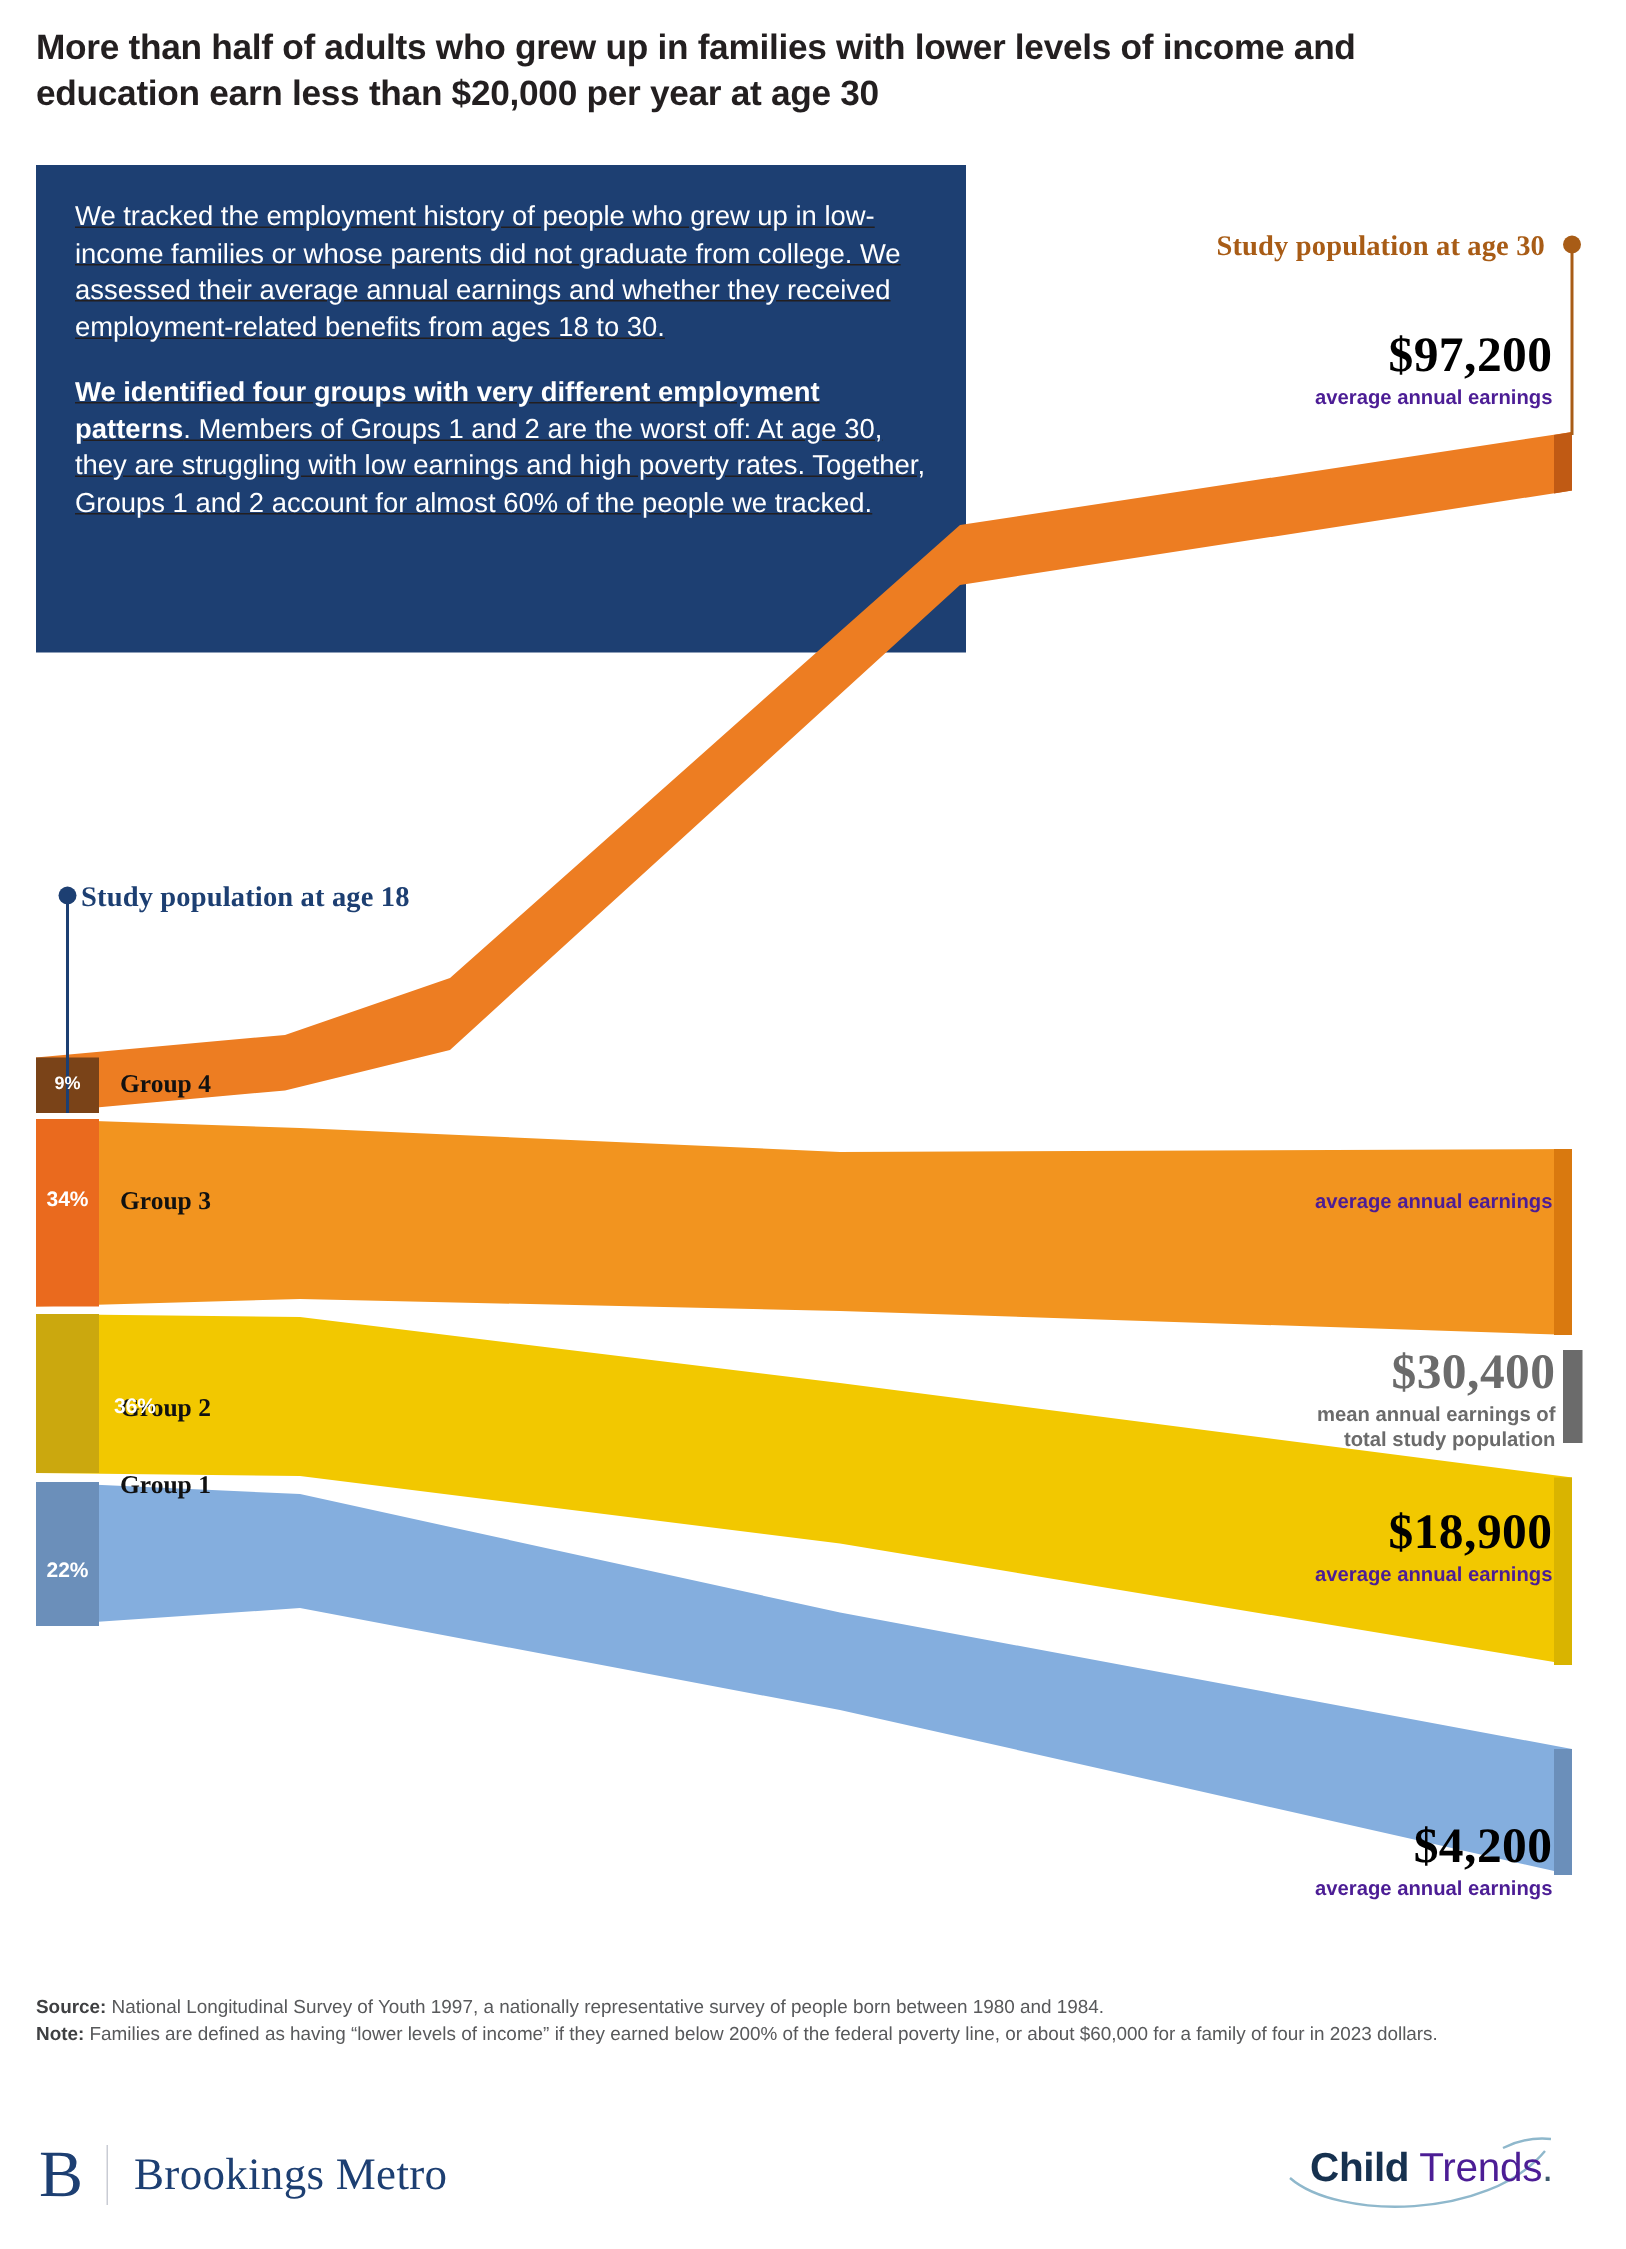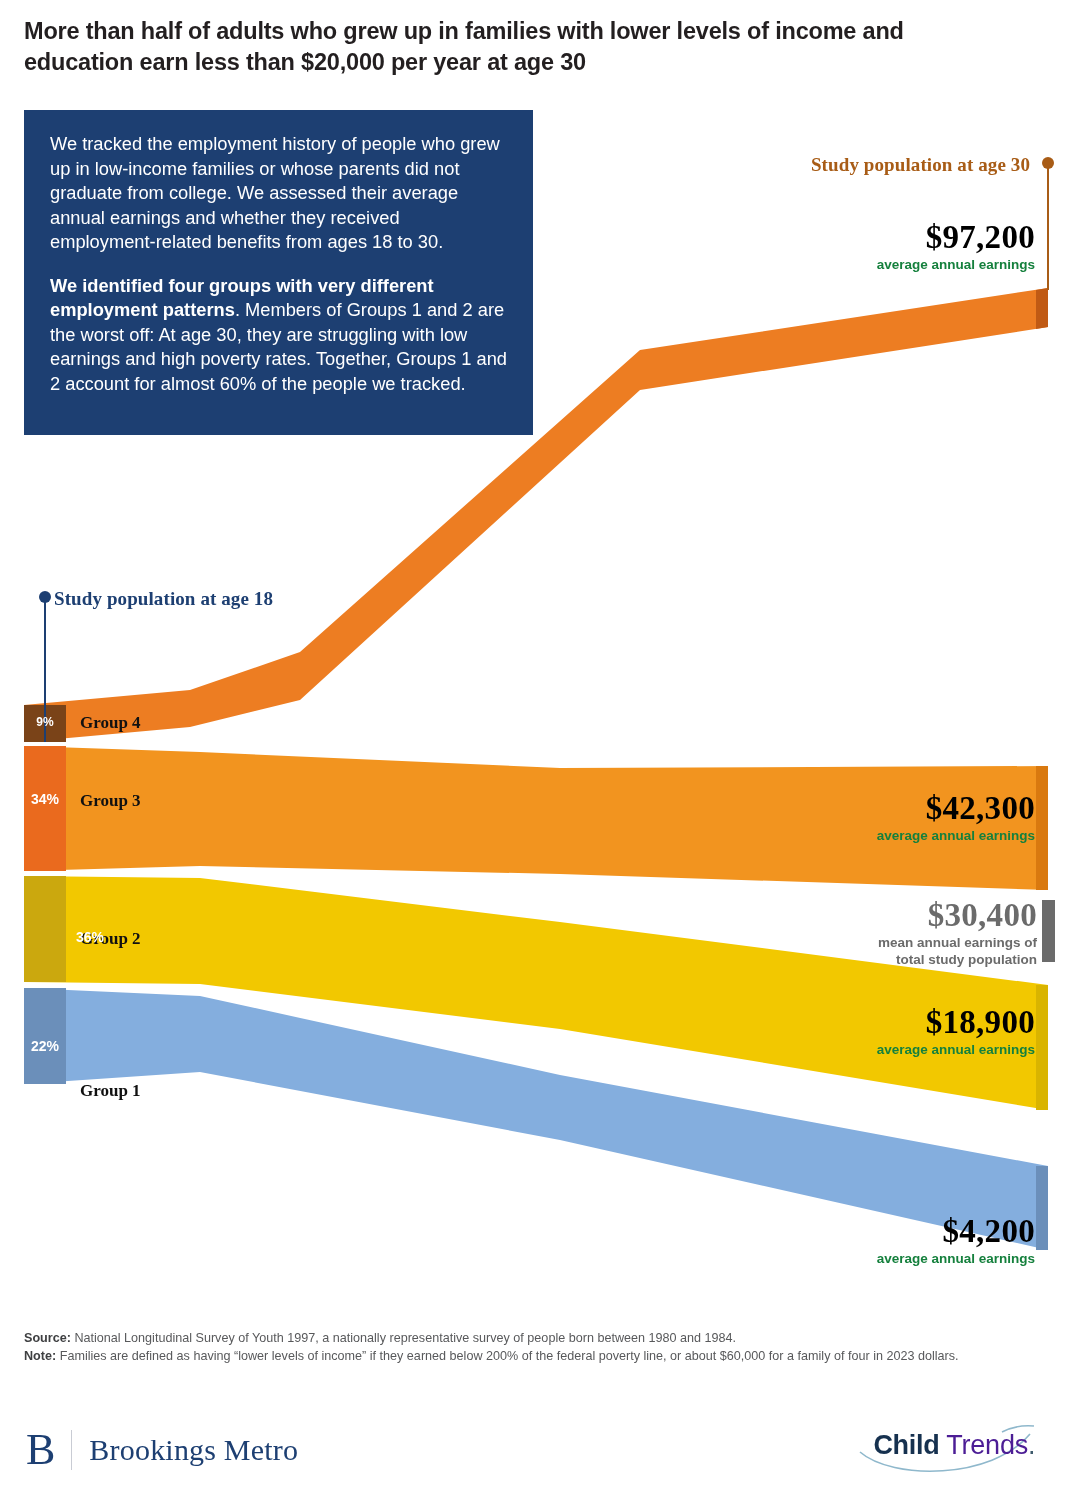--- a/index.html
+++ b/index.html
@@ -28,25 +28,26 @@
     line-height: 1.33;
     letter-spacing: -0.2px;
     color: #231f20;
   }
 
   
   #callout {
     position: absolute;
     left: 24px;
     top: 110px;
-    width: 509px;
+    width: 620px;
     height: 325px;
     background: #1d3f72;
     box-sizing: border-box;
     padding: 22px 26px 0 26px;
+    text-decoration: underline;
   }
   #callout p {
     margin: 0;
     color: #ffffff;
     font-size: 18.3px;
     line-height: 1.34;
     font-family: "Liberation Sans", sans-serif;
   }
   #callout p.second { margin-top: 19px; }
   #callout .bold { font-weight: bold; }
@@ -72,21 +73,21 @@
     line-height: 1.05;
     color: #000000;
     display: block;
     letter-spacing: 0.3px;
   }
   .anno .sub {
     font-family: "Liberation Sans", sans-serif;
     font-weight: bold;
     font-size: 13.5px;
     line-height: 1.25;
-    color: #15803d;
+    color: #4c1d95;
     display: block;
     margin-top: 2px;
   }
   .anno.gray .amount { color: #6b6b6b; }
   .anno.gray .sub { color: #6b6b6b; }
 
   #anno-97200 { left: 700px; top: 220px; width: 335px; }
   #anno-42300 { left: 700px; top: 791px; width: 335px; }
   #anno-30400 { left: 700px; top: 898px; width: 337px; }
   #anno-18900 { left: 700px; top: 1005px; width: 335px; }
@@ -118,21 +119,21 @@
     position: absolute;
     font-family: "Liberation Serif", serif;
     font-weight: bold;
     font-size: 17px;
     color: #111111;
     left: 80px;
   }
   #glabel-4 { top: 713px; }
   #glabel-3 { top: 791px; }
   #glabel-2 { top: 929px; }
-  #glabel-1 { top: 1081px; }
+  #glabel-1 { top: 980px; }
 
   
   .pct-label {
     position: absolute;
     font-family: "Liberation Sans", sans-serif;
     font-weight: bold;
     color: #ffffff;
     text-align: center;
     width: 42px;
     left: 24px;
@@ -297,21 +298,20 @@
 <div id="pct-3" class="pct-label">34%</div>
 <div id="pct-2" class="pct-label">36%</div>
 <div id="pct-1" class="pct-label">22%</div>
 
 <div id="anno-97200" class="anno">
   <span class="amount">$97,200</span>
   <span class="sub">average annual earnings</span>
 </div>
 
 <div id="anno-42300" class="anno">
-  <span class="amount">$42,300</span>
   <span class="sub">average annual earnings</span>
 </div>
 
 <div id="anno-30400" class="anno gray">
   <span class="amount">$30,400</span>
   <span class="sub">mean annual earnings of</span>
   <span class="sub" style="margin-top:0">total study population</span>
 </div>
 
 <div id="anno-18900" class="anno">

